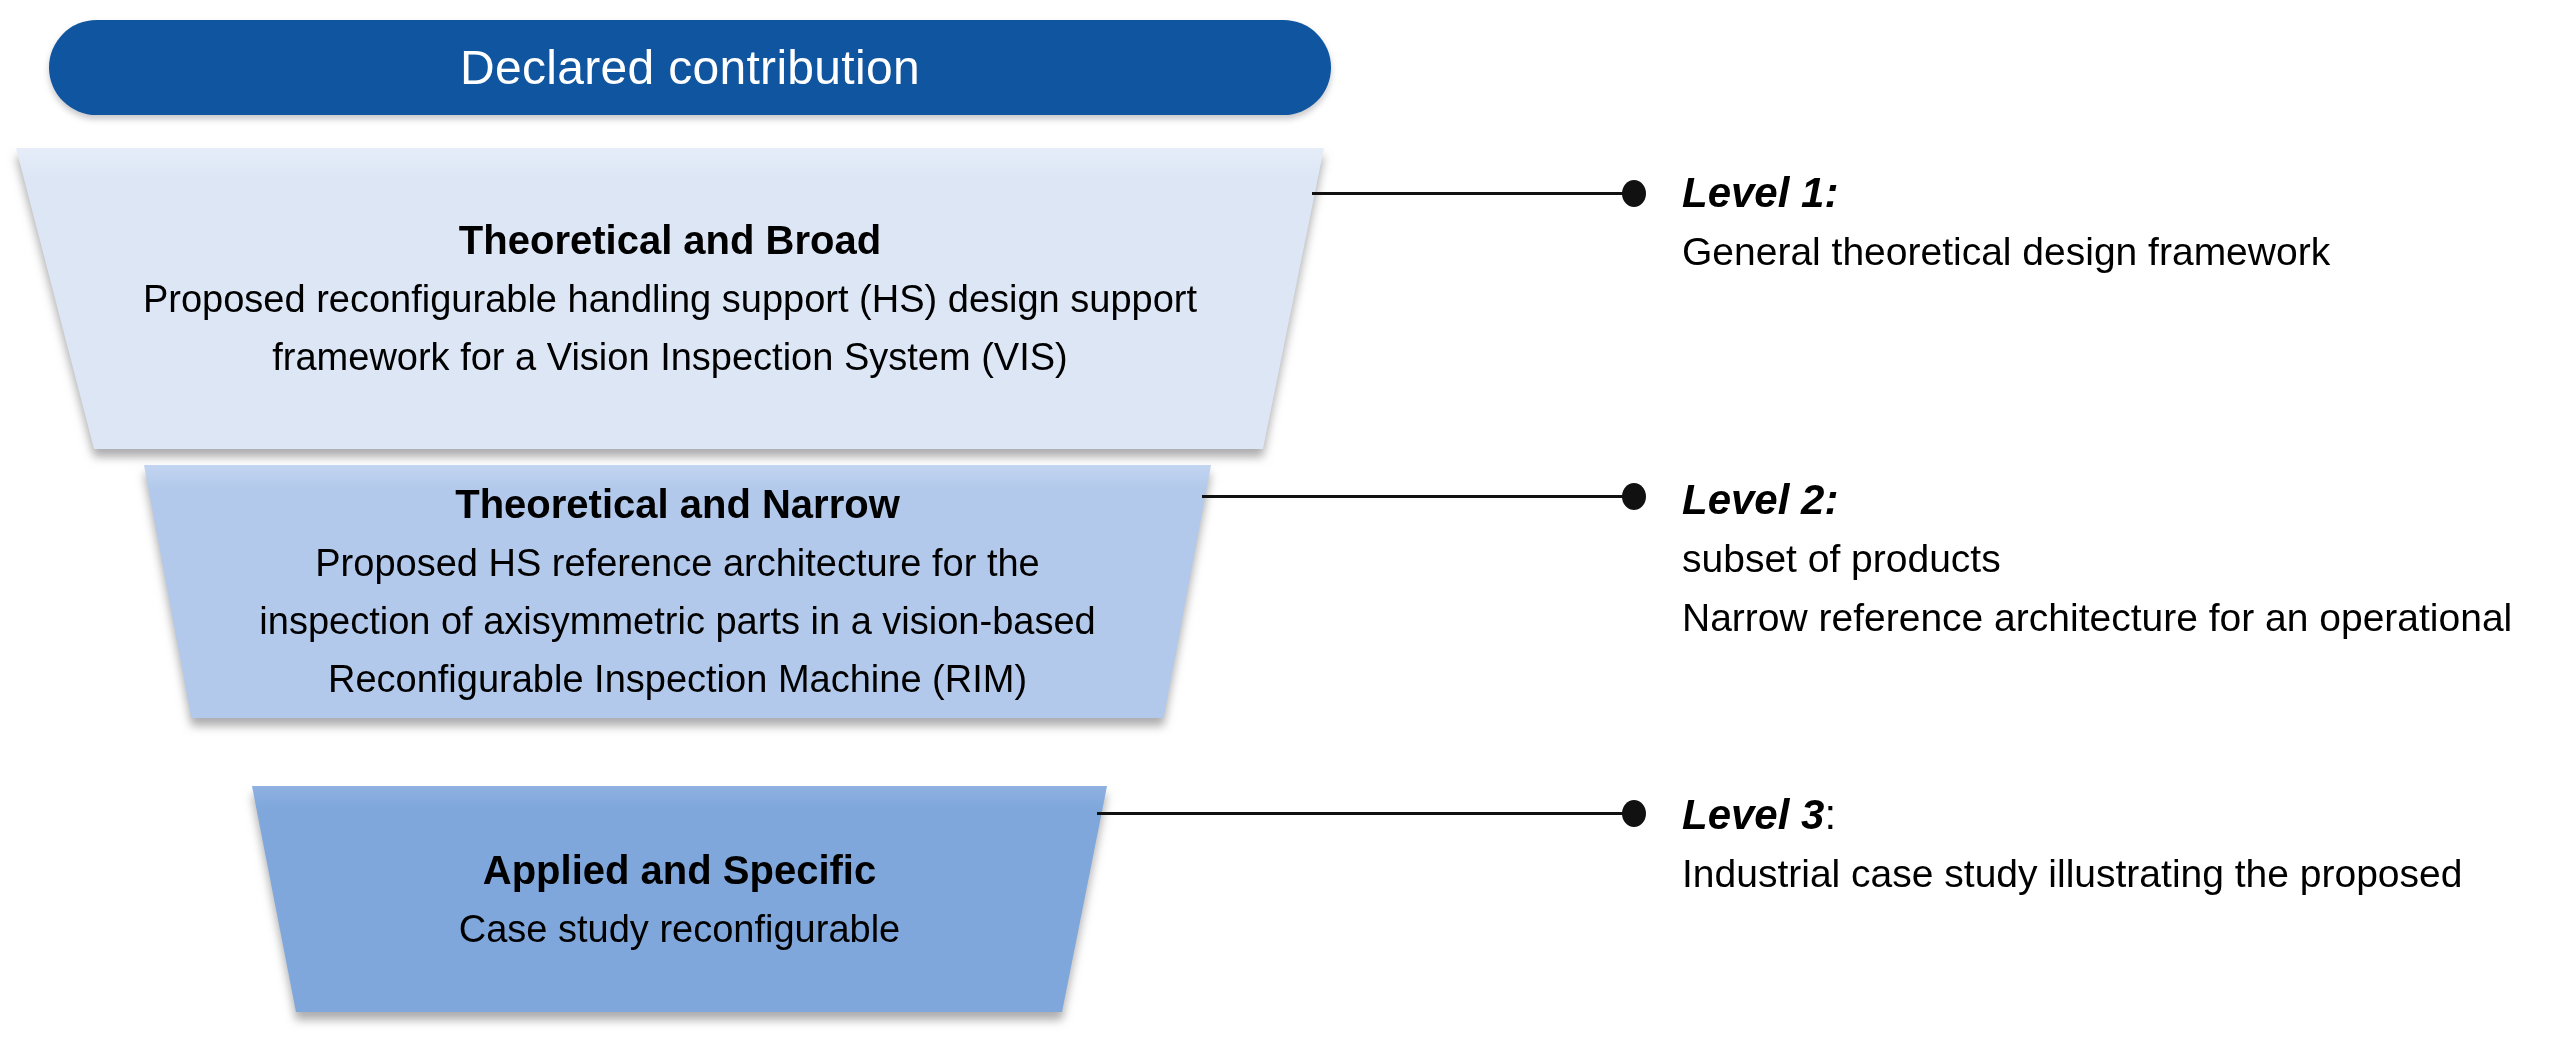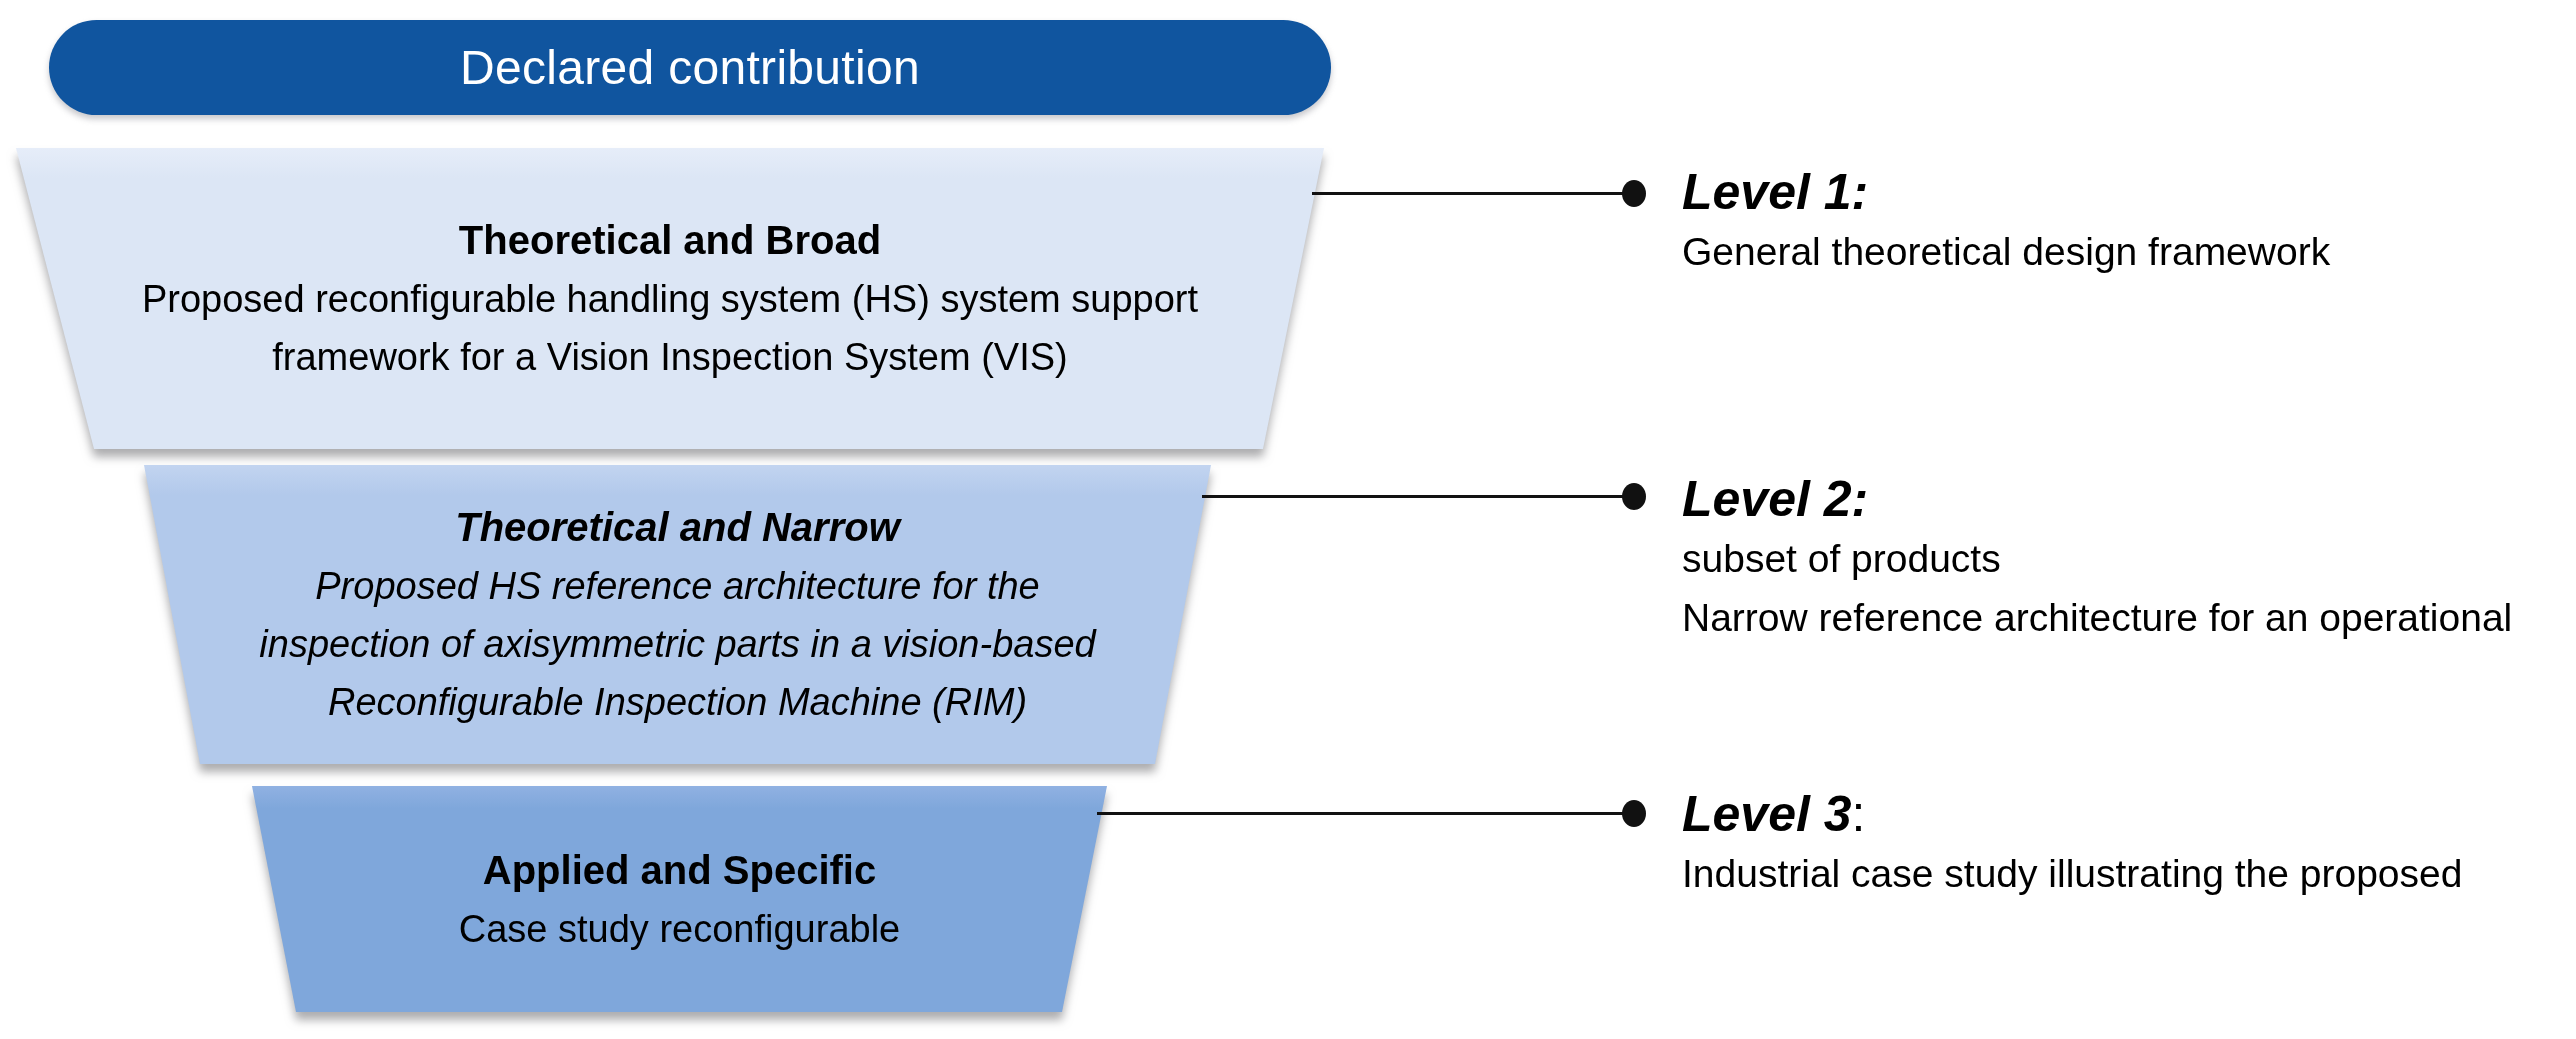--- a/index.html
+++ b/index.html
@@ -39,21 +39,21 @@
   }
   .stage-heading { font-weight: bold; font-size: 40px; line-height: 59px; }
   .stage-line    { font-size: 38px; line-height: 58px; }
 
   .trap1 { left: 16px; top: 148px; width: 1308px; height: 301px; }
   .trap1 .shape {
     clip-path: polygon(0 0, 1308px 0, 1247px 301px, 78px 301px);
     background: linear-gradient(180deg, #E6EDF9 0%, var(--stage1-fill, #DCE6F5) 10%);
   }
 
-  .trap2 { left: 144px; top: 465px; width: 1067px; height: 299px; font-style: italic; }
+  .trap2 { left: 144px; top: 465px; width: 1067px; height: 253px; }
   .trap2 .shape {
     clip-path: polygon(0 0, 1067px 0, 1011px 299px, 56px 299px);
     background: linear-gradient(180deg, #C2D4F0 0%, var(--stage2-fill, #B2C9EB) 10%);
   }
 
   .trap3 { left: 252px; top: 786px; width: 855px; height: 226px; }
   .trap3 .shape {
     clip-path: polygon(0 0, 855px 0, 810px 226px, 44px 226px);
     background: linear-gradient(180deg, #90B1E2 0%, var(--stage3-fill, #7FA7DB) 10%);
   }
@@ -81,39 +81,39 @@
   
   .annotation {
     position: absolute;
     left: 1682px;
     width: 892px;
   }
   .annotation.a1 { top: 163px; }
   .annotation.a2 { top: 470px; }
   .annotation.a3 { top: 785px; }
 
-  .ann-title-row { font-size: 50px; line-height: 59px; }
+  .ann-title-row { font-size: 42px; line-height: 59px; }
   .ann-title { font-weight: bold; font-style: italic; }
   .ann-colon-italic { font-weight: bold; font-style: italic; }
   .ann-colon-plain { font-weight: normal; font-style: normal; }
   .ann-line { font-size: 39px; line-height: 59px; }
 </style>
 </head>
 <body>
 
 <div class="canvas">
 
   <div class="banner">
     <span class="banner-label">Declared contribution</span>
   </div>
 
   <div class="trap trap1">
     <div class="shape">
       <div class="stage-heading">Theoretical and Broad</div>
-      <div class="stage-line">Proposed reconfigurable handling system (HS) system support</div>
+      <div class="stage-line">Proposed reconfigurable handling support (HS) design support</div>
       <div class="stage-line">framework for a Vision Inspection System (VIS)</div>
     </div>
   </div>
 
   <div class="trap trap2">
     <div class="shape">
       <div class="stage-heading">Theoretical and Narrow</div>
       <div class="stage-line">Proposed HS reference architecture for the</div>
       <div class="stage-line">inspection of axisymmetric parts in a vision-based</div>
       <div class="stage-line">Reconfigurable Inspection Machine (RIM)</div>

